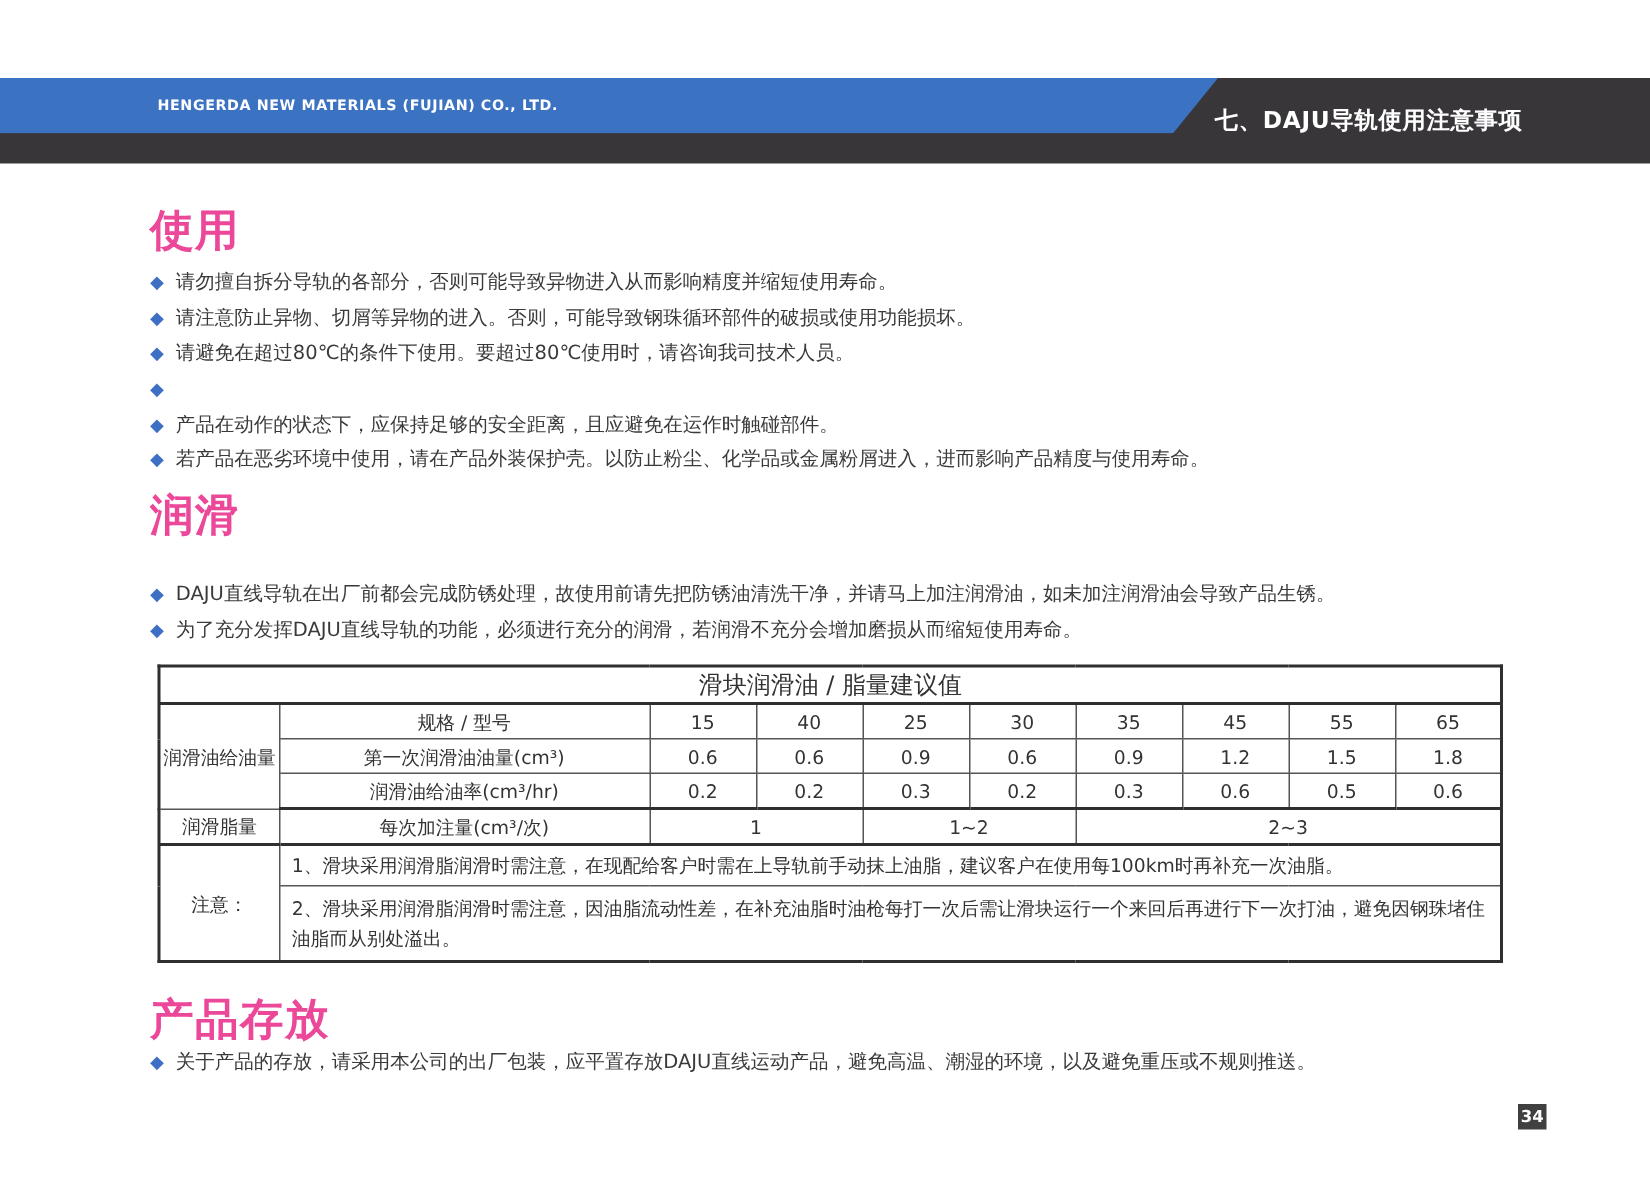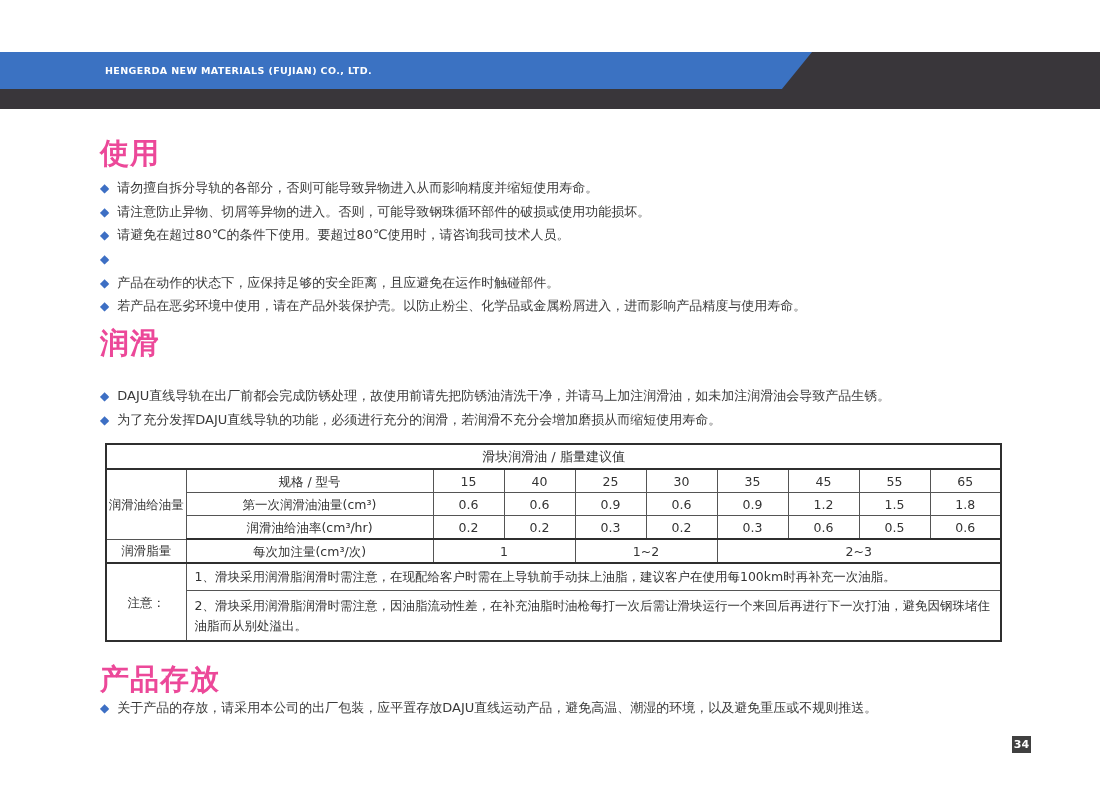--- a/index.html
+++ b/index.html
@@ -57,41 +57,42 @@
     border-collapse:collapse;table-layout:fixed;
     font-size:12.5px;color:#333;
   }
   .lube-table td{
     border:1px solid #555;
     text-align:center;vertical-align:middle;
     padding:0;height:22px;line-height:15px;
   }
   .lube-table tr.hsep td{border-bottom:2px solid #2f2f2f;}
   .lube-table{border:2px solid #2f2f2f;}
-  .lube-table td.caption{height:23px;font-size:13px;}
+  .lube-table td.caption{height:23px;font-size:16px;}
   .lube-table td.note-cell{
     text-align:left;padding:2px 8px;line-height:20px;white-space:normal;margin-left:25px;
   }
   .lube-table tr.note2 td{height:45px;}
 
   
   .page-badge{
     position:absolute;top:736px;left:1012px;width:19px;height:17px;
     background:#404040;color:#ffffff;font-size:11px;font-weight:bold;
     display:flex;align-items:center;justify-content:center;text-align:right;
   }
 </style>
 </head>
 <body>
 
 <div class="page">
 
   <div class="band-dark"></div>
   <div class="band-blue"></div>
   <div class="company">HENGERDA NEW MATERIALS (FUJIAN) CO., LTD.</div>
+  <div class="banner-title">七、DAJU导轨使用注意事项</div>
 
   <div class="sec-title" id="title-usage">使用</div>
   <div class="bullets" id="bullets-usage">
     <div class="bullet">
         <span class="dmd">◆</span>
         <span class="btxt">请勿擅自拆分导轨的各部分，否则可能导致异物进入从而影响精度并缩短使用寿命。</span>
       </div>
     <div class="bullet">
         <span class="dmd">◆</span>
         <span class="btxt">请注意防止异物、切屑等异物的进入。否则，可能导致钢珠循环部件的破损或使用功能损坏。</span>

